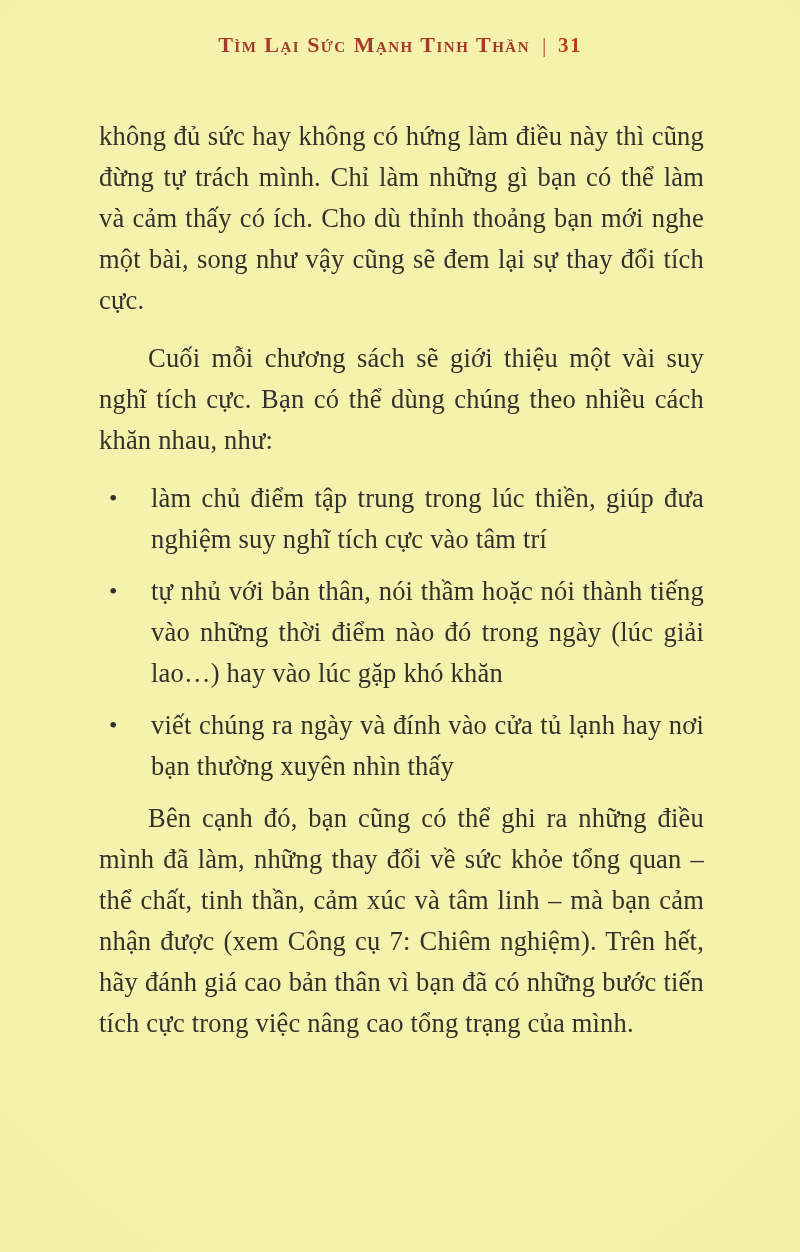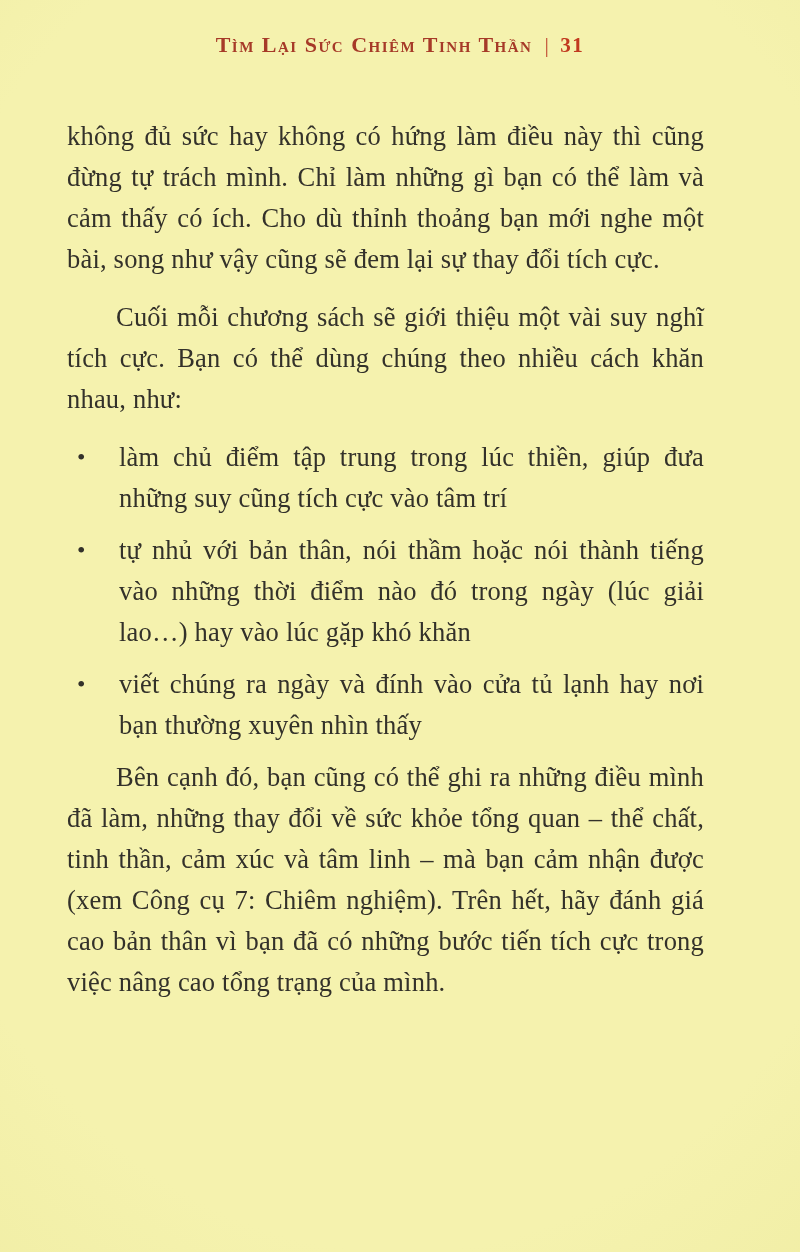--- a/index.html
+++ b/index.html
@@ -31,21 +31,21 @@
     font-weight: 400;
     margin: 0 10px 0 12px;
   }
   .running-header .page-num {
     color: #c1391f;
     font-variant: normal;
     font-weight: 600;
     font-size: 21px;
   }
   .body-text {
-    margin: 58px 96px 0 67px; 
+    margin: 58px 96px 0 99px; 
     font-size: 26.5px;
     line-height: 41px;
     text-align: justify;
     letter-spacing: 0.2px;
   }
   p.para {
     margin: 0 0 17px 0;
   }
   p.para.indented {
     text-indent: 49px;
@@ -72,33 +72,33 @@
   .bold {
     font-weight: normal;
   }
 </style>
 </head>
 <body>
 
 <div class="page">
 
   <div class="running-header">
-    <span class="title">Tìm Lại Sức Chiêm Tinh Thần</span><span class="divider">|</span><span class="page-num">31</span>
+    <span class="title">Tìm Lại Sức Mạnh Tinh Thần</span><span class="divider">|</span><span class="page-num">31</span>
   </div>
 
   <div class="body-text">
 
     <p class="para">không đủ sức hay không có hứng làm điều này thì cũng đừng tự trách mình. Chỉ làm những gì bạn có thể làm và cảm thấy có ích. Cho dù thỉnh thoảng bạn mới nghe một bài, song như vậy cũng sẽ đem lại sự thay đổi tích cực.</p>
 
     <p class="para indented">Cuối mỗi chương sách sẽ giới thiệu một vài suy nghĩ tích cực. Bạn có thể dùng chúng theo nhiều cách khăn nhau, như:</p>
 
     <ul class="bullet-list">
       <li class="bullet-item">
         <span class="bullet-marker">•</span>
-        <span class="bullet-text">làm chủ điểm tập trung trong lúc thiền, giúp đưa những suy cũng tích cực vào tâm trí</span>
+        <span class="bullet-text">làm chủ điểm tập trung trong lúc thiền, giúp đưa nghiệm suy nghĩ tích cực vào tâm trí</span>
       </li>
       <li class="bullet-item">
         <span class="bullet-marker">•</span>
         <span class="bullet-text">tự nhủ với bản thân, nói thầm hoặc nói thành tiếng vào những thời điểm nào đó trong ngày (lúc giải lao…) hay vào lúc gặp khó khăn</span>
       </li>
       <li class="bullet-item">
         <span class="bullet-marker">•</span>
         <span class="bullet-text">viết chúng ra ngày và đính vào cửa tủ lạnh hay nơi bạn thường xuyên nhìn thấy</span>
       </li>
     </ul>

